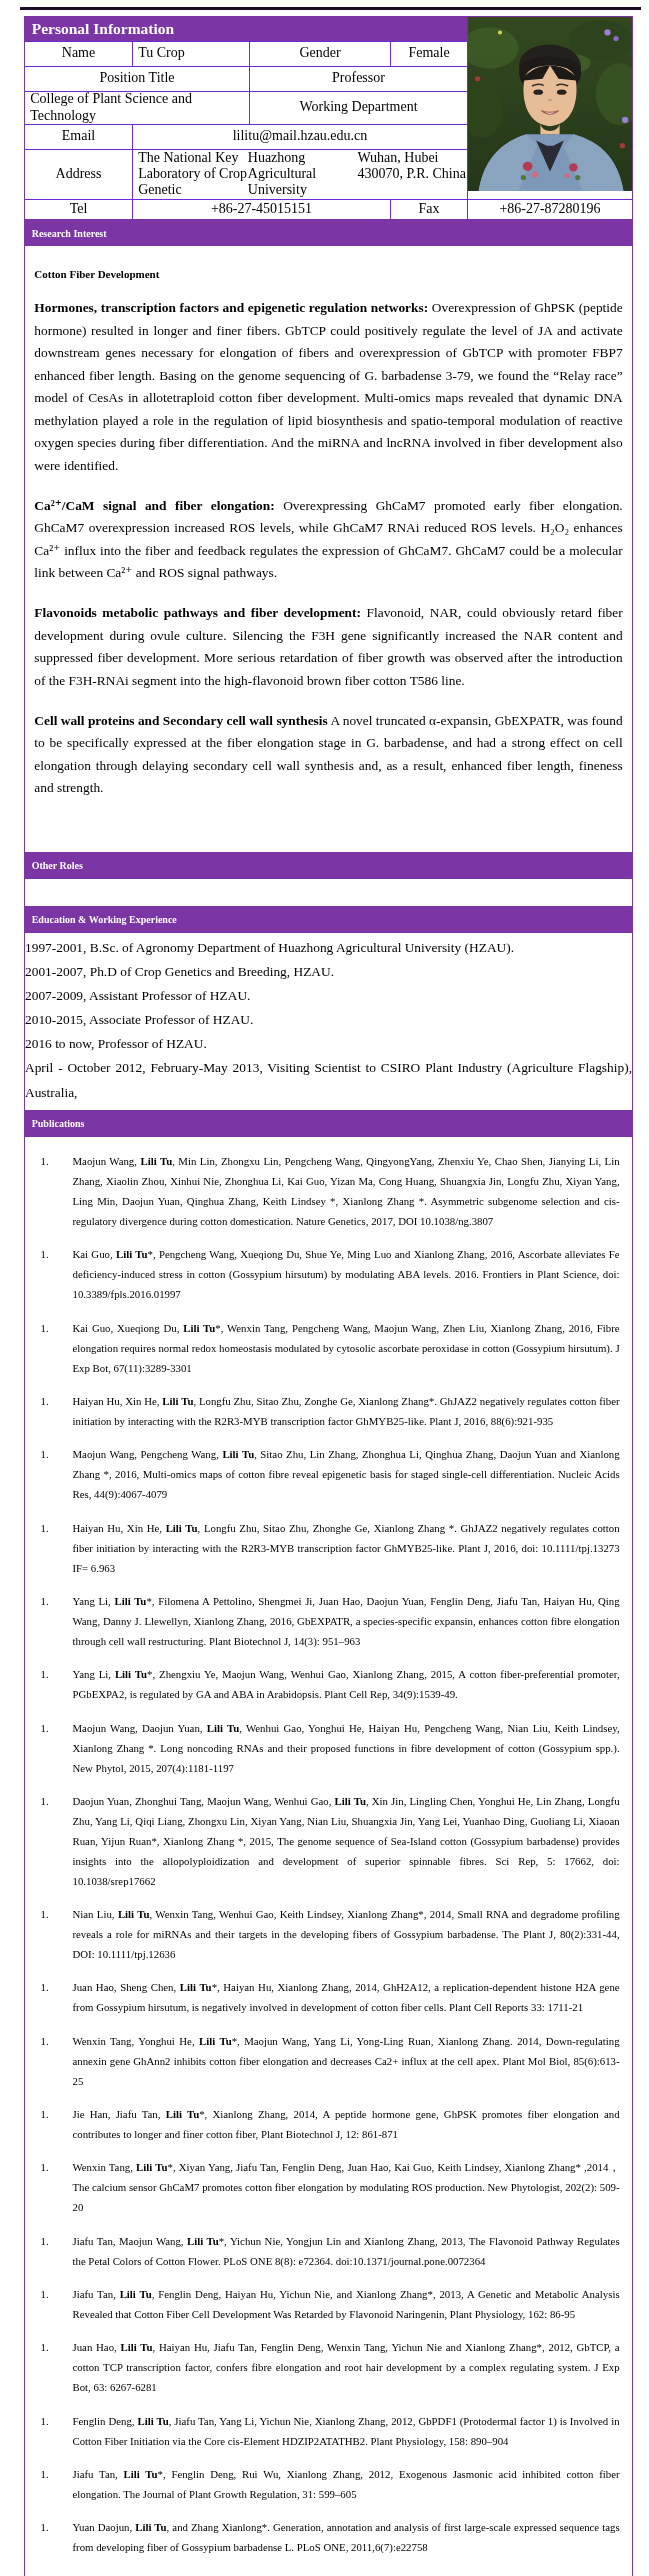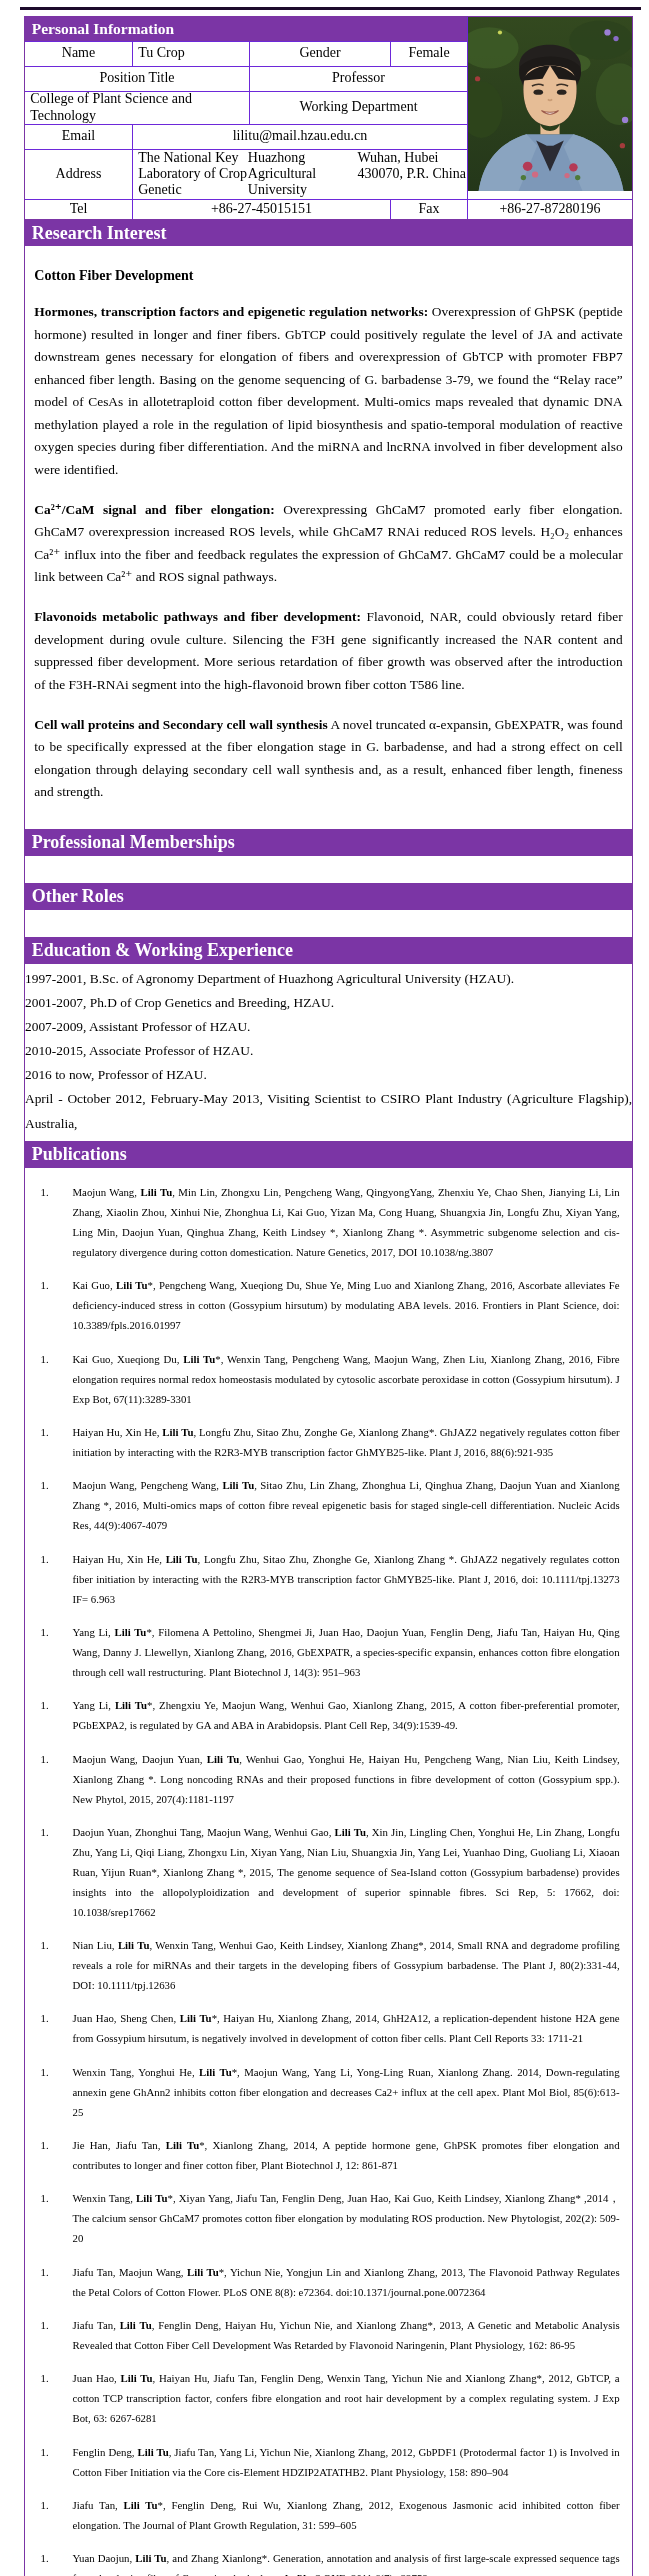--- a/index.html
+++ b/index.html
@@ -17,27 +17,27 @@
   .pi-header{grid-column:1 / span 4;background:#7b35a5;color:#fff;font-weight:bold;
              font-size:15.5px;display:flex;align-items:center;padding-left:6.7px;}
   .span2{grid-column:span 2;}
   .span3{grid-column:span 3;}
   .photo-cell{grid-column:5;grid-row:1 / span 6;background:#fff;display:block;padding:0;}
   .photo-cell svg{display:block;width:100%;height:174px;}
   .addr{flex-direction:row;align-items:flex-start;justify-content:center;}
   .addr div{width:100%;}
 
   
-  .band{background:#7b35a5;color:#fff;font-weight:bold;font-size:18px;height:26px;
+  .band{background:#7b35a5;color:#fff;font-weight:bold;font-size:10px;height:26px;
         display:flex;align-items:center;padding-left:6.7px;border-top:1px solid #7b35a5;}
   .content{background:#fff;padding:7.2px 9.3px;font-size:13.4px;}
   .content.empty{height:27px;padding:0;}
 
   
-  .ri-heading{font-weight:bold;font-size:14px;margin:14.4px 0 3.1px 0;}
+  .ri-heading{font-weight:bold;font-size:11px;margin:14.4px 0 3.1px 0;}
   .ri-para{text-align:justify;line-height:1.68;margin:17.5px 0;}
   .ri-para b{font-weight:bold;}
 
   
   .edu-list{padding:3.1px 0 5.2px 0;}
   .edu-item{font-size:13.4px;line-height:1.8;text-align:justify;}
 
   
   .pub-list{padding-top:8.2px;}
   .pub{display:flex;margin-bottom:13.4px;}
@@ -137,21 +137,20 @@
       <div class="ri-heading">Cotton Fiber Development</div>
       <div>
 
       <p class="ri-para"><b>Hormones, transcription factors and epigenetic regulation networks:</b> <span>Overexpression of GhPSK (peptide hormone) resulted in longer and finer fibers. GbTCP could positively regulate the level of JA and activate downstream genes necessary for elongation of fibers and overexpression of GbTCP with promoter FBP7 enhanced fiber length. Basing on the genome sequencing of G. barbadense 3-79, we found the “Relay race” model of CesAs in allotetraploid cotton fiber development. Multi-omics maps revealed that dynamic DNA methylation played a role in the regulation of lipid biosynthesis and spatio-temporal modulation of reactive oxygen species during fiber differentiation. And the miRNA and lncRNA involved in fiber development also were identified.</span></p>
           <p class="ri-para"><b>Ca²⁺/CaM signal and fiber elongation:</b> <span>Overexpressing GhCaM7 promoted early fiber elongation. GhCaM7 overexpression increased ROS levels, while GhCaM7 RNAi reduced ROS levels. H₂O₂ enhances Ca²⁺ influx into the fiber and feedback regulates the expression of GhCaM7. GhCaM7 could be a molecular link between Ca²⁺ and ROS signal pathways.</span></p>
           <p class="ri-para"><b>Flavonoids metabolic pathways and fiber development:</b> <span>Flavonoid, NAR, could obviously retard fiber development during ovule culture. Silencing the F3H gene significantly increased the NAR content and suppressed fiber development. More serious retardation of fiber growth was observed after the introduction of the F3H-RNAi segment into the high-flavonoid brown fiber cotton T586 line.</span></p>
           <p class="ri-para"><b>Cell wall proteins and Secondary cell wall synthesis</b> <span>A novel truncated α-expansin, GbEXPATR, was found to be specifically expressed at the fiber elongation stage in G. barbadense, and had a strong effect on cell elongation through delaying secondary cell wall synthesis and, as a result, enhanced fiber length, fineness and strength.</span></p>
         </div>
     </div>
 
-    <div class="band">Professional Memberships</div>
     <div class="content empty"></div>
 
     <div class="band">Other Roles</div>
     <div class="content empty"></div>
 
     <div class="band">Education &amp; Working Experience</div>
     <div class="content edu-list">
 
     <div class="edu-item">1997-2001, B.Sc. of Agronomy Department of Huazhong Agricultural University (HZAU).</div>
         <div class="edu-item">2001-2007, Ph.D of Crop Genetics and Breeding, HZAU.</div>

